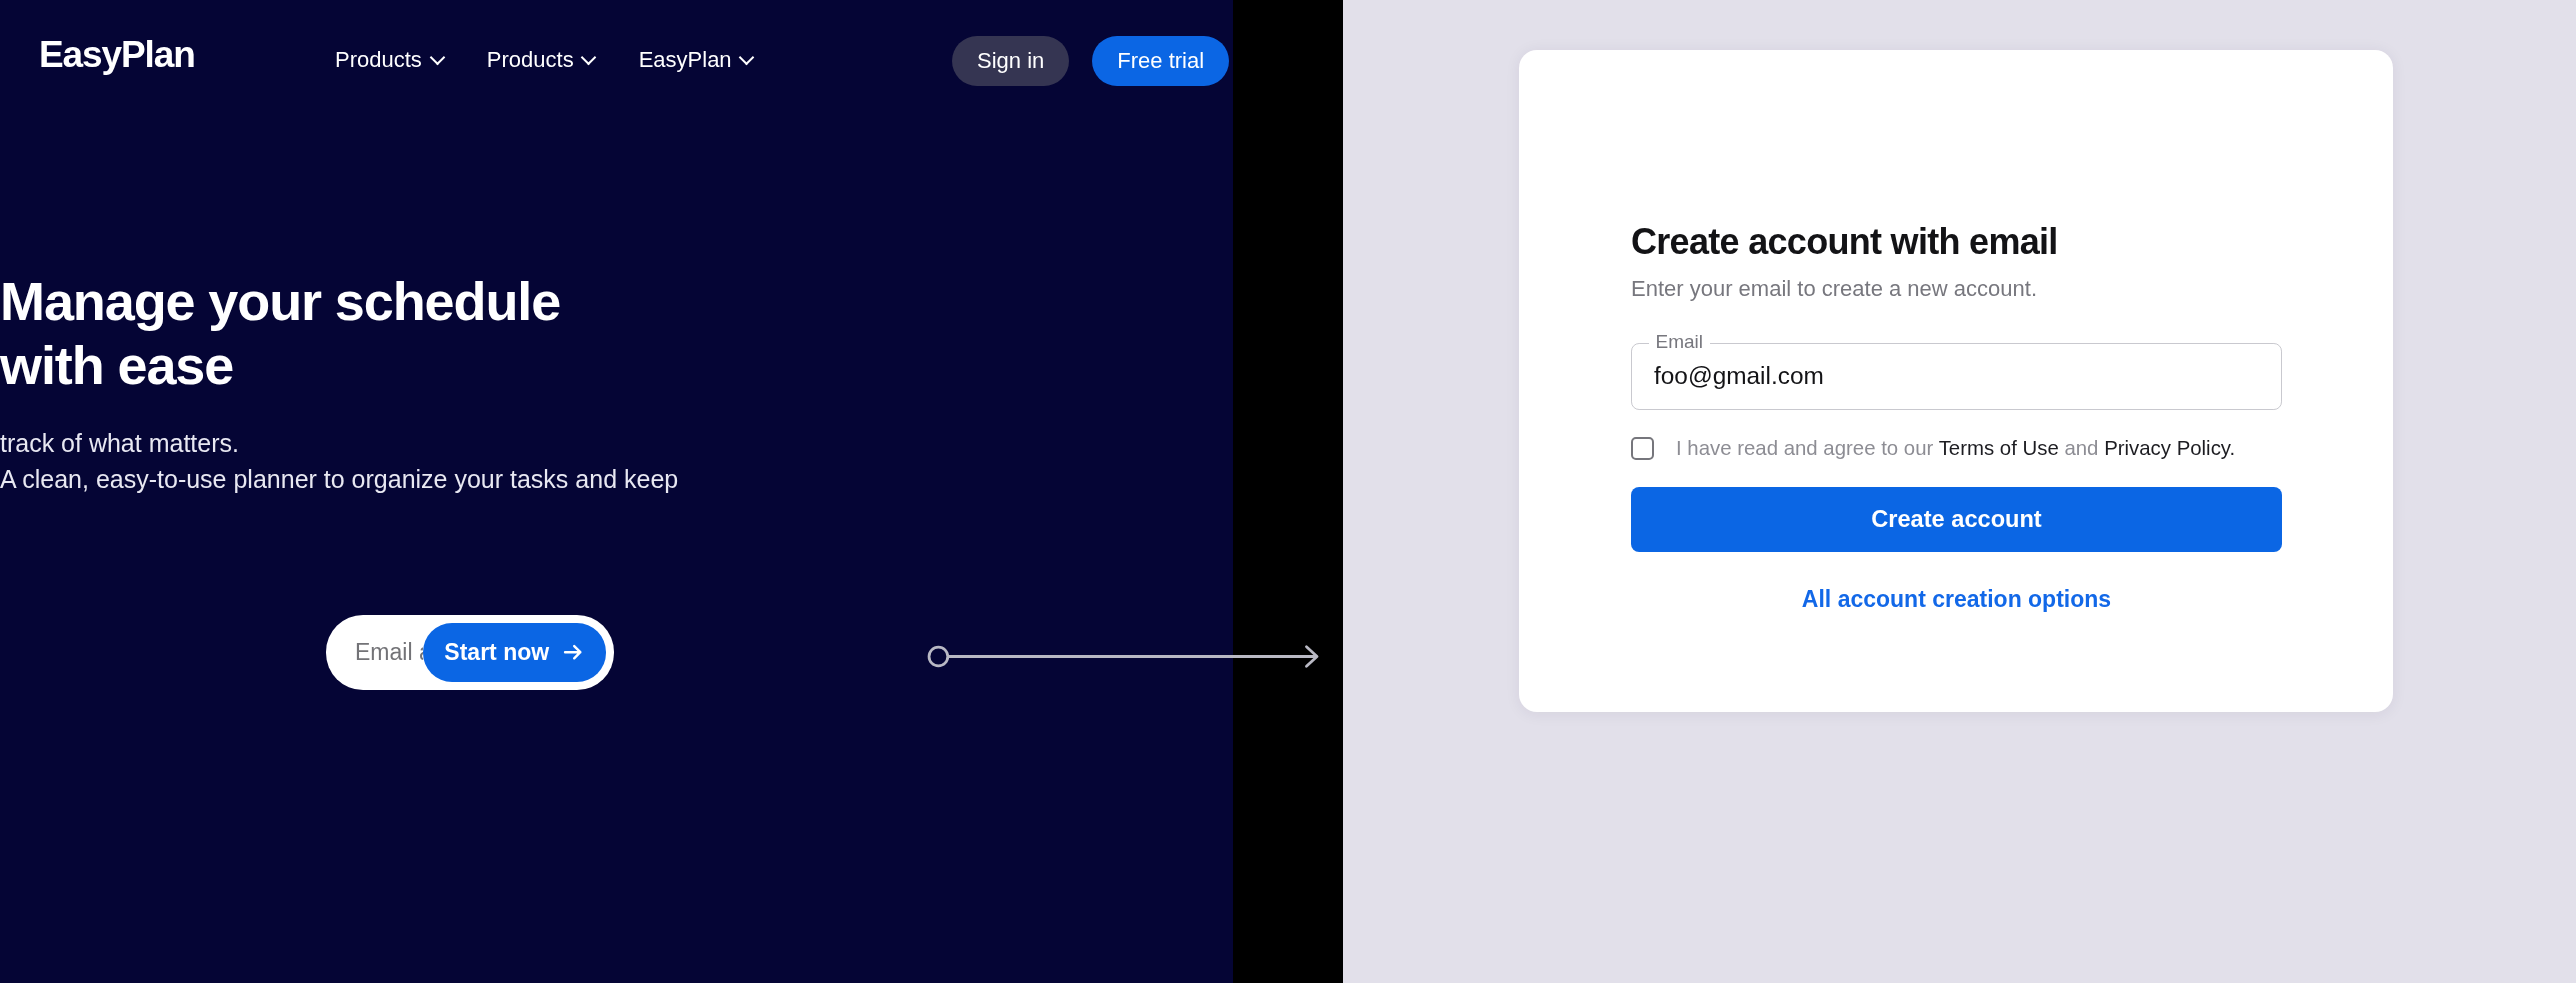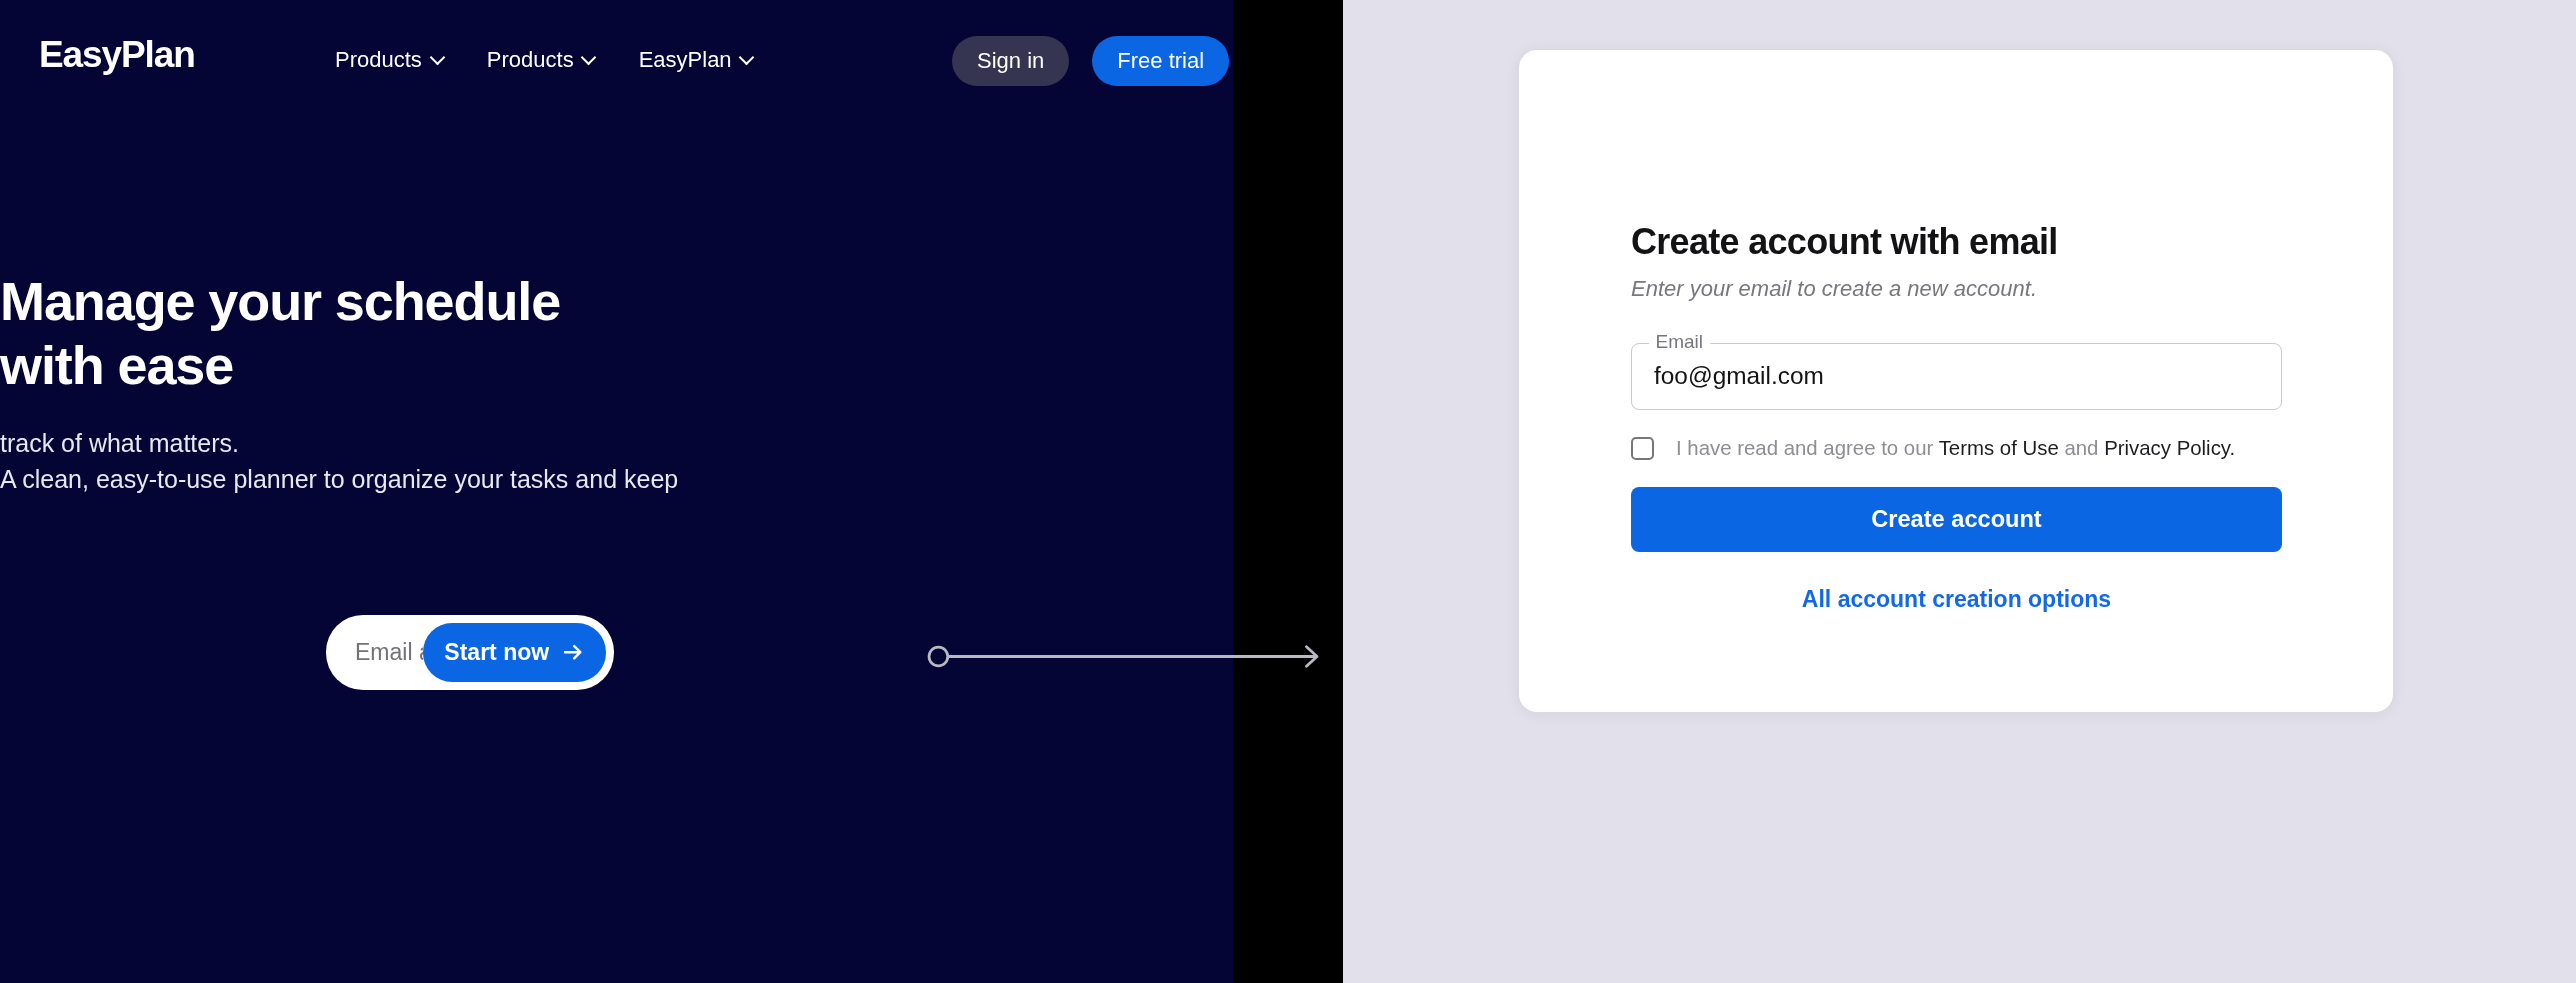--- a/index.html
+++ b/index.html
@@ -209,21 +209,20 @@
     font-weight: 700;
     color: #131316;
     letter-spacing: -0.7px;
     line-height: 1.15;
   }
   .card-sub {
     margin-top: 13px;
     font-size: 22px;
     color: #77777e;
     line-height: 1.3;
-    font-style: italic;
   }
 
   
   .field {
     position: relative;
     margin-top: 39px;
     height: 67px;
   }
   .field-border {
     position: absolute;

